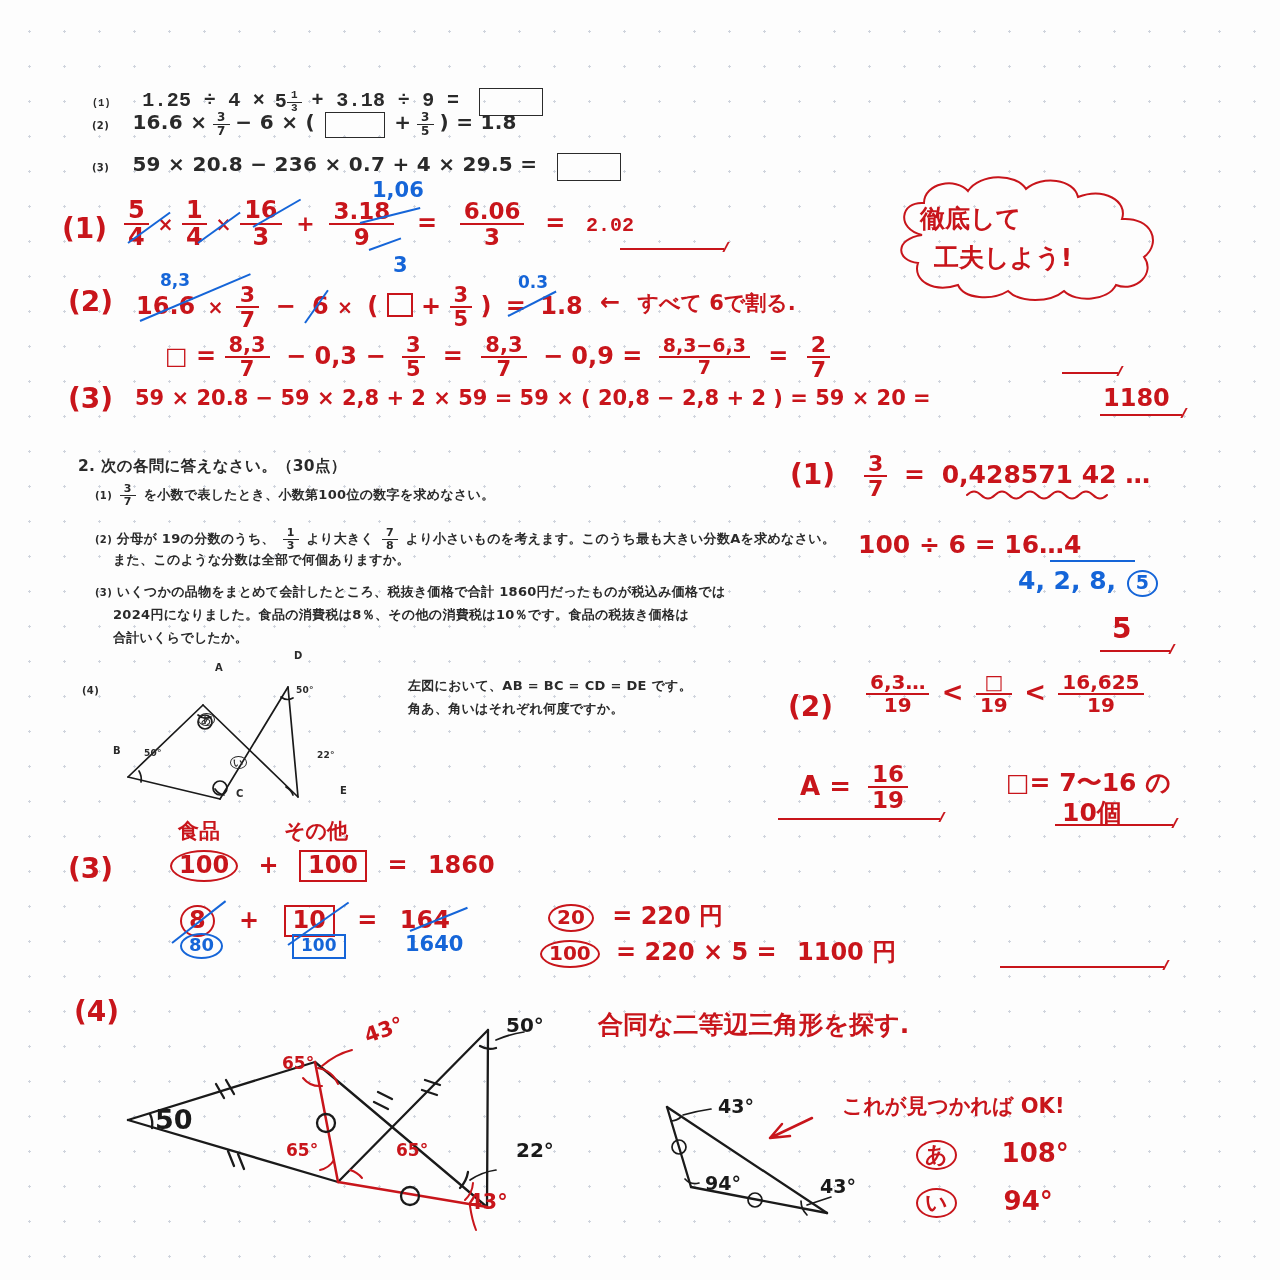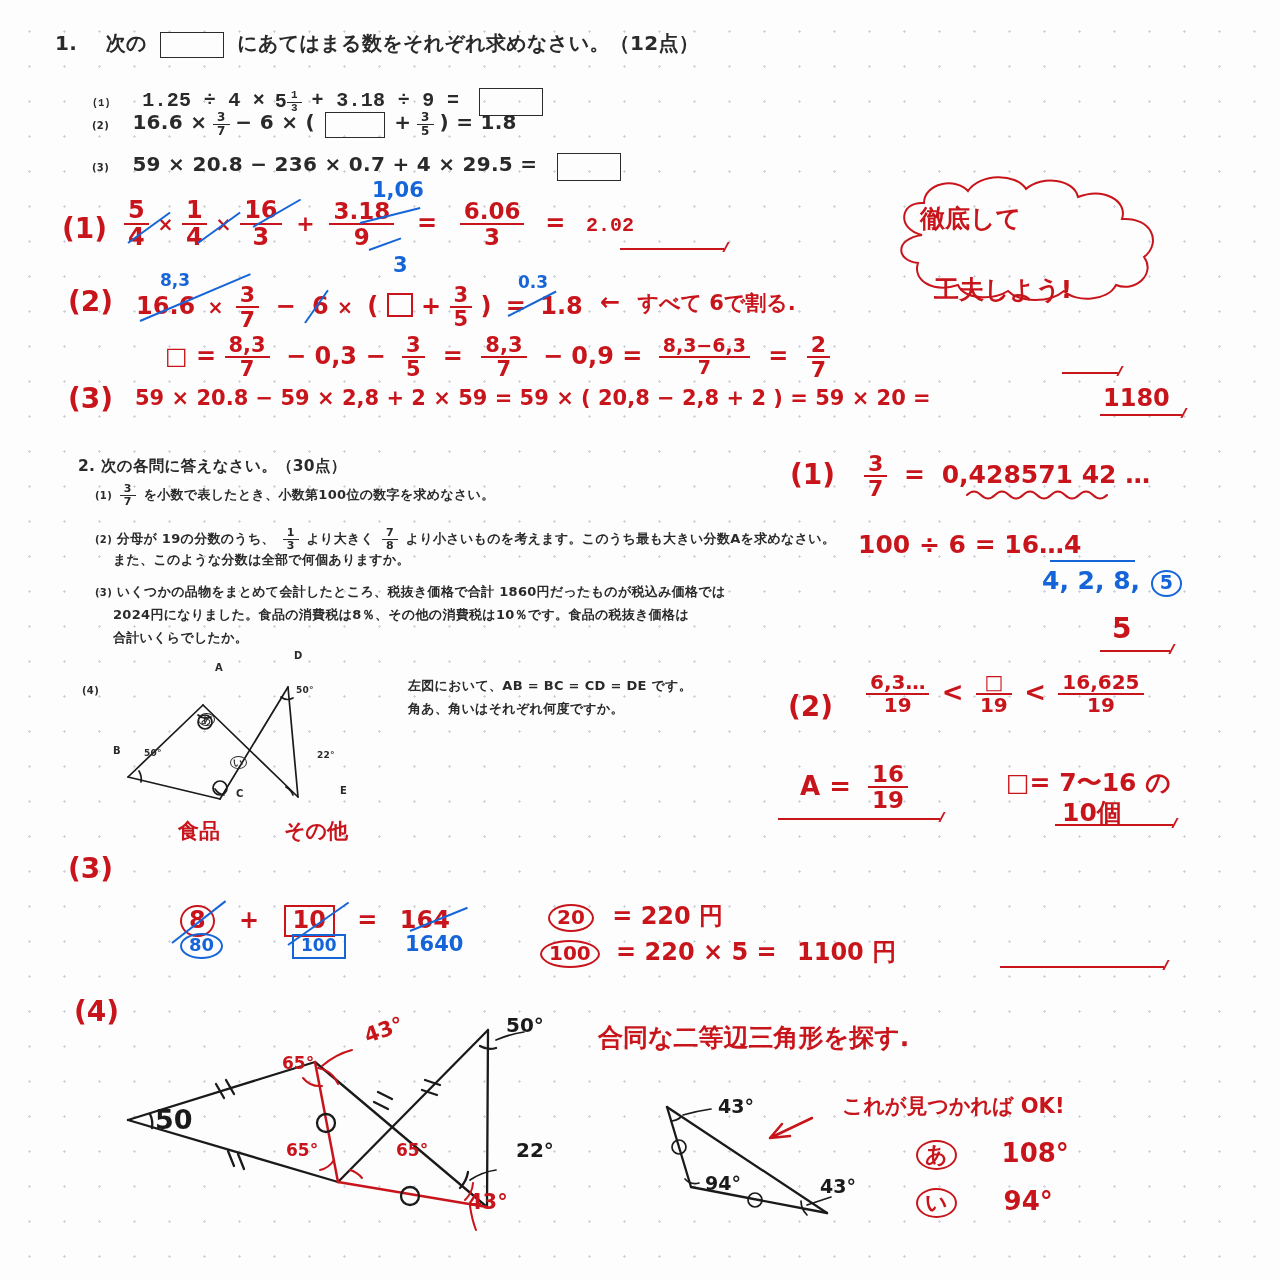--- a/index.html
+++ b/index.html
@@ -99,27 +99,20 @@
   .stk-k-thin { fill:none; stroke:#1a1a1a; stroke-width:1.7; stroke-linecap:round; }
   .stk-r { fill:none; stroke:#c8151b; stroke-width:2.5; stroke-linecap:round; stroke-linejoin:round; }
   .stk-r-thin { fill:none; stroke:#c8151b; stroke-width:2.0; stroke-linecap:round; }
   .fillnone{fill:none;}
 </style>
 </head>
 <body>
 
 <div id="sheet">
 
-  <div class="abs pr pr-lg" style="left:55px; top:30px;">
-    <span>1.</span>
-    <span style="display:inline-block;width:14px"></span>
-    <span>次の</span>
-    <span class="box" style="width:62px;height:24px;margin:0 6px;"></span>
-    <span>にあてはまる数をそれぞれ求めなさい。（12点）</span>
-  </div>
 
   <div class="abs pr pr-md" style="left:92px; top:88px;font-family:Liberation Mono, monospace;">
     <span class="pr-xs">(1)</span>
     <span style="display:inline-block;width:12px"></span>
     <span class="pr-lg">1.25 ÷ 4 ×</span>
     <span class="mix pr-lg">
       <span>5</span><span class="frac thin" style="font-size:11px;"><span class="num">1</span><span class="den">3</span></span>
     </span>
     <span class="pr-lg">+ 3.18 ÷ 9 =</span>
     <span class="box" style="width:62px;height:26px;margin-left:10px;"></span>
@@ -195,21 +188,21 @@
   <div class="abs hw red hw-md" style="left:600px; top:288px;">
     <span style="font-size:24px;">←</span>
     <span style="padding-left:10px;">すべて 6で割る.</span>
   </div>
 
   <svg style="left:860px; top:175px;" width="330" height="130" viewBox="0 0 330 130">
     <path class="stk-r-thin fillnone" d="M62 60 C36 54 40 26 64 28 C64 8 96 2 108 16 C120 -2 156 -2 166 14 C182 0 214 4 218 22 C244 12 268 26 262 44 C292 42 302 68 284 82 C296 98 276 118 256 110 C248 126 216 128 204 116 C190 128 160 128 148 116 C132 126 104 124 98 110 C74 118 52 106 58 88 C36 86 34 64 62 60 Z"></path>
   </svg>
   <div class="abs hw red hw-lg" style="left:920px; top:200px; line-height:1.55;">
     <div>徹底して</div>
-    <div style="padding-left:14px;margin-top:32px;">工夫しよう!</div>
+    <div style="padding-left:14px;">工夫しよう!</div>
   </div>
 
   <div class="abs hw red" style="left:165px; top:333px; font-size:24px;">
     <span>□ =</span>
     <span class="frac" style="font-size:21px;"><span class="num">8,3</span><span class="den">7</span></span>
     <span style="padding:0 8px;">− 0,3 −</span>
     <span class="frac" style="font-size:21px;"><span class="num">3</span><span class="den">5</span></span>
     <span style="padding:0 10px;">=</span>
     <span class="frac" style="font-size:21px;"><span class="num">8,3</span><span class="den">7</span></span>
     <span style="padding:0 8px;">− 0,9 =</span>
@@ -283,21 +276,21 @@
     <span class="frac" style="font-size:22px;"><span class="num">3</span><span class="den">7</span></span>
     <span style="padding:0 8px;">=</span>
     <span>0,428571 42 …</span>
   </div>
   <svg style="left:967px; top:487px;" width="145" height="14" viewBox="0 0 145 14">
     <path class="stk-r-thin" d="M0 8 q7 -7 14 0 q7 7 14 0 q7 -7 14 0 q7 7 14 0 q7 -7 14 0 q7 7 14 0 q7 -7 14 0 q7 7 14 0 q7 -7 14 0 q7 7 14 0"></path>
   </svg>
 
   <div class="abs hw red hw-lg" style="left:858px; top:530px;">100 ÷ 6 = 16…4</div>
   <div class="abs" style="left:1050px; top:560px; width:85px; height:0; border-top:2.6px solid #1565d8;"></div>
-  <div class="abs hw blue hw-lg" style="left:1042px; top:566px;">
+  <div class="abs hw blue hw-lg" style="left:1018px; top:566px;">
     <span>4, 2, 8,</span>
     <span class="circ" style="font-size:19px; margin-left:2px;">5</span>
   </div>
   <div class="abs hw red hw-xl" style="left:1112px; top:612px;">5</div>
   <div class="ansline" style="left:1100px; top:650px; width:70px;"></div>
 
   <div class="abs hw red hw-xl" style="left:788px; top:690px;">(2)</div>
   <div class="abs hw red" style="left:866px; top:672px; font-size:24px;">
     <span class="frac" style="font-size:20px;"><span class="num">6,3…</span><span class="den">19</span></span>
     <span style="padding:0 4px; font-size:26px;">&lt;</span>
@@ -313,20 +306,27 @@
   <div class="ansline" style="left:778px; top:818px; width:162px;"></div>
 
   <div class="abs hw red hw-lg" style="left:1006px; top:766px;">□= 7〜16 の</div>
   <div class="abs hw red hw-lg" style="left:1062px; top:796px;">10個</div>
   <div class="ansline" style="left:1055px; top:824px; width:118px;"></div>
 
   <div class="abs hw red hw-md" style="left:178px; top:817px;">食品</div>
   <div class="abs hw red hw-md" style="left:284px; top:817px;">その他</div>
 
   <div class="abs hw red hw-xl" style="left:68px; top:852px;">(3)</div>
+  <div class="abs hw red" style="left:170px; top:850px; font-size:24px;">
+    <span class="circ">100</span>
+    <span style="padding:0 12px;">+</span>
+    <span class="rectd">100</span>
+    <span style="padding:0 12px;">=</span>
+    <span>1860</span>
+  </div>
 
   <div class="abs hw red" style="left:180px; top:905px; font-size:24px;">
     <span class="circ">8</span>
     <span style="padding:0 16px;">+</span>
     <span class="rectd">10</span>
     <span style="padding:0 14px;">=</span>
     <span>164</span>
   </div>
   <div class="strike" style="left:172px; top:942px; width:68px; transform:rotate(-38deg);"></div>
   <div class="strike" style="left:288px; top:944px; width:74px; transform:rotate(-35deg);"></div>
@@ -390,21 +390,21 @@
 
   <div class="abs hw" style="left:155px; top:1104px; font-size:27px; color:#1a1a1a;">50</div>
   <div class="abs hw red hw-md" style="left:364px; top:1018px; transform:rotate(-20deg);">43°</div>
   <div class="abs hw red hw-sm" style="left:282px; top:1053px;">65°</div>
   <div class="abs hw red hw-sm" style="left:286px; top:1140px;">65°</div>
   <div class="abs hw red hw-sm" style="left:396px; top:1140px;">65°</div>
   <div class="abs hw red hw-md" style="left:468px; top:1190px;">43°</div>
   <div class="abs hw" style="left:516px; top:1138px; font-size:20px; color:#1a1a1a;">22°</div>
   <div class="abs hw" style="left:506px; top:1013px; font-size:20px; color:#1a1a1a;">50°</div>
 
-  <div class="abs hw red hw-lg" style="left:598px; top:1008px;margin-top:13px;">合同な二等辺三角形を探す.</div>
+  <div class="abs hw red hw-lg" style="left:598px; top:1008px;">合同な二等辺三角形を探す.</div>
   <div class="abs hw red hw-md" style="left:842px; top:1092px;">これが見つかれば OK!</div>
 
   <svg style="left:760px; top:1110px;" width="60" height="36" viewBox="0 0 60 36">
     <path class="stk-r" d="M52 8 L10 28 M10 28 L30 26 M10 28 L22 14"></path>
   </svg>
 
   <svg style="left:655px; top:1095px;" width="190" height="140" viewBox="0 0 190 140">
     <path class="stk-k" d="M12 12 L172 118"></path>
     <path class="stk-k" d="M12 12 L36 92"></path>
     <path class="stk-k" d="M36 92 L172 118"></path>

